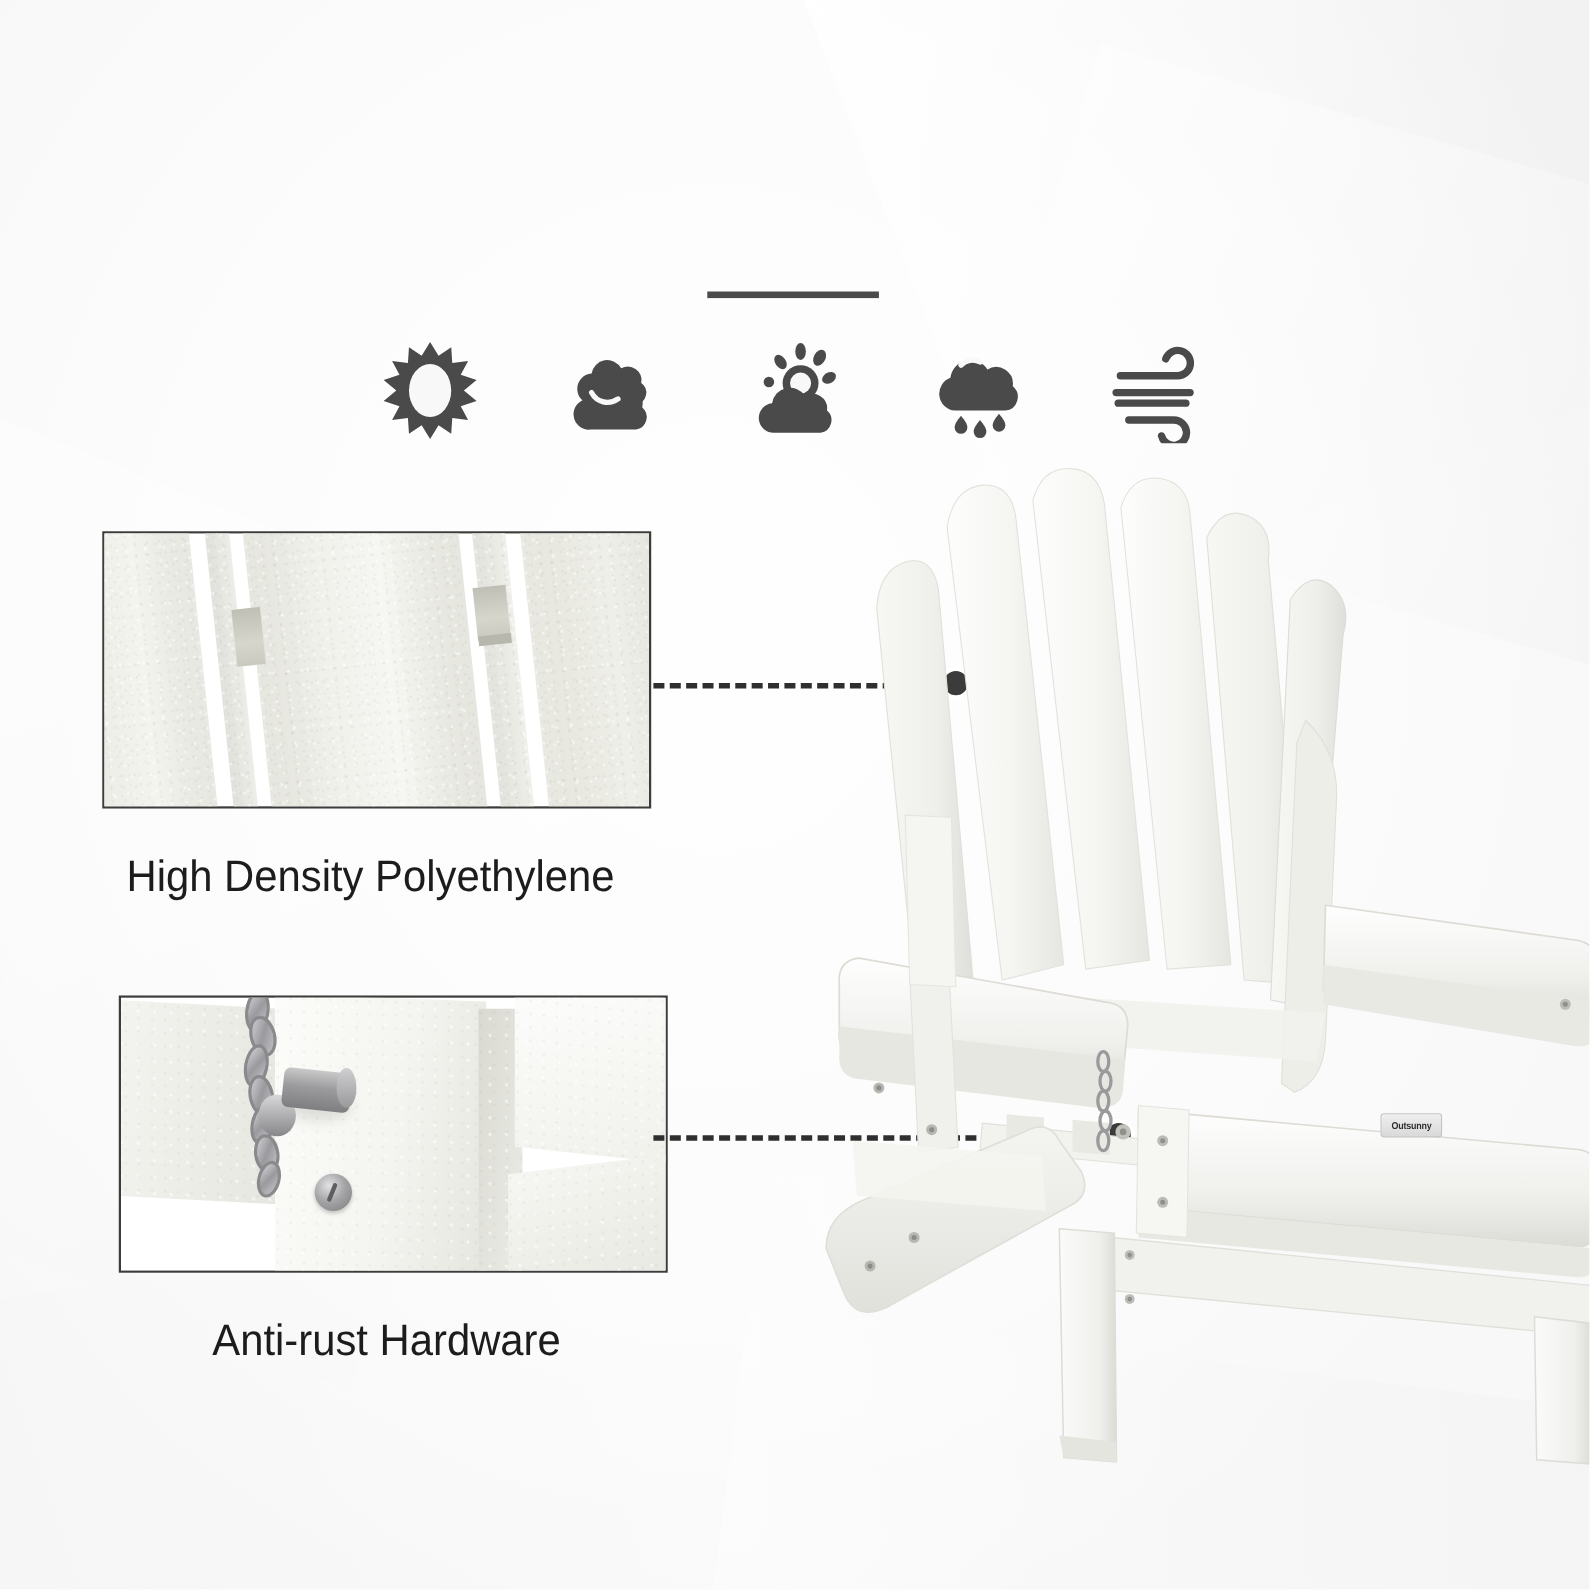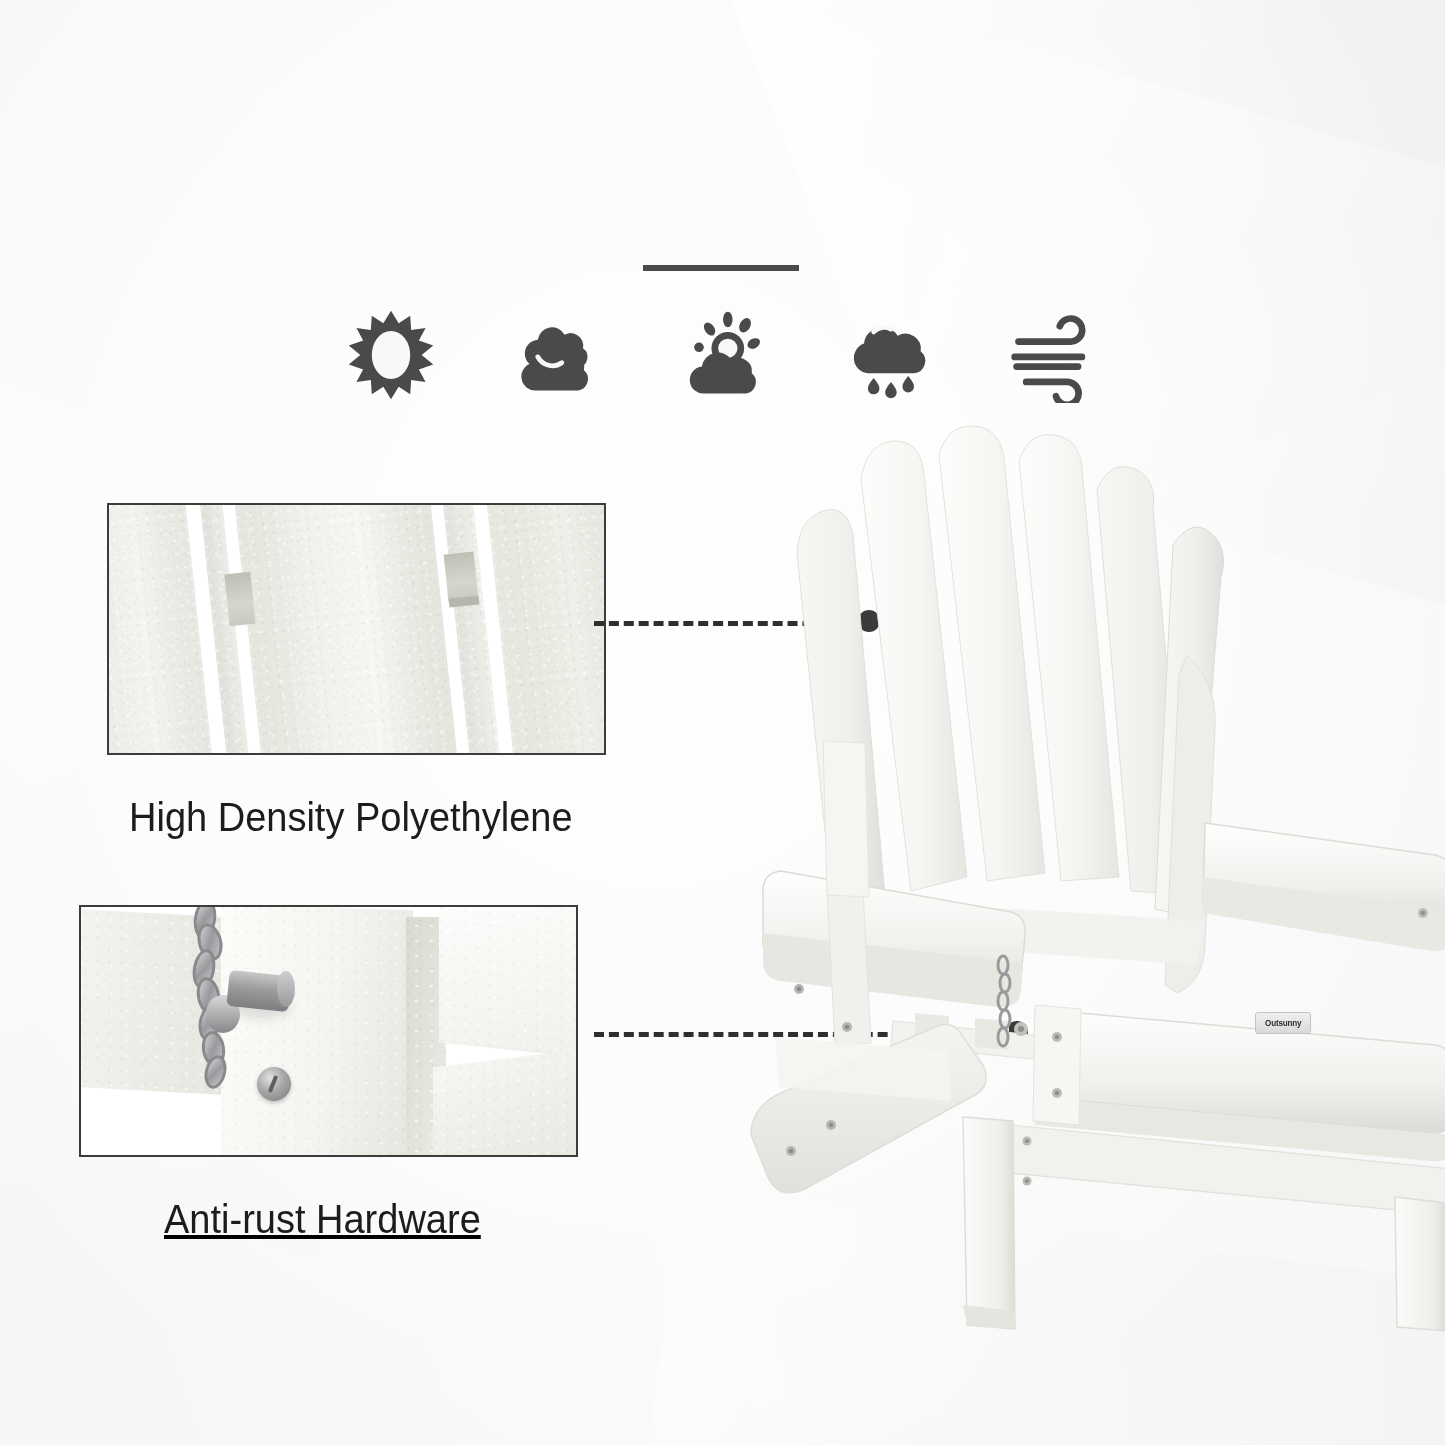--- a/index.html
+++ b/index.html
@@ -111,25 +111,25 @@
   }
   .panel-caption {
     font-family: "Liberation Sans", sans-serif;
     font-weight: 400;
     color: #1c1c1c;
     line-height: 1;
     transform: scaleX(.95);
     transform-origin: left center;
   }
 
-  #panel-hdpe { left: 93px; top: 503px; margin-left: 14px; }
+  #panel-hdpe { left: 93px; top: 483px; }
   #panel-hdpe .panel-frame { width: 499px; height: 252px; }
   #panel-hdpe .panel-caption { font-size: 40px; margin-top: 42px; margin-left: 22px; }
 
-  #panel-hardware { left: 79px; top: 905px; text-decoration: underline; }
+  #panel-hardware { left: 108px; top: 905px; }
   #panel-hardware .panel-frame { width: 499px; height: 252px; }
   #panel-hardware .panel-caption { font-size: 40px; margin-top: 42px; margin-left: 85px; }
 
   
   .hdpe-art { position: absolute; inset: 0; background: #ffffff; }
   .slat {
     position: absolute;
     top: -40px;
     height: 340px;
     background: linear-gradient(90deg, #dfdfd8 0%, #eeeee8 22%, #f4f4ef 55%, #e3e3dc 100%);

